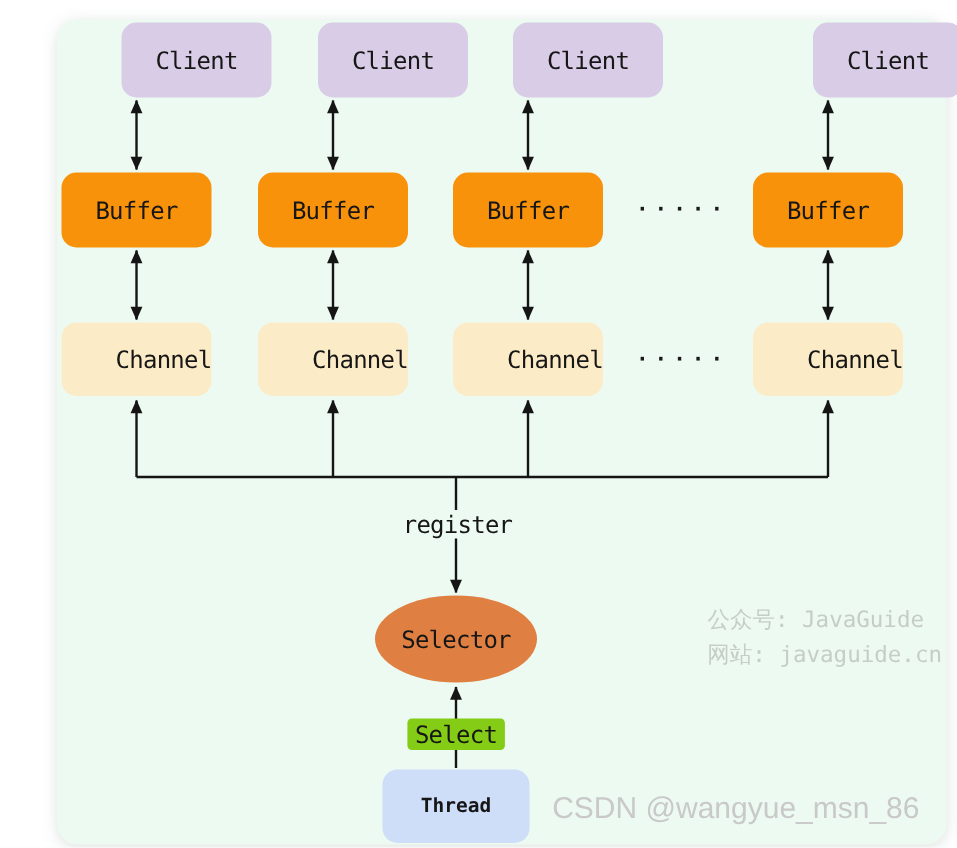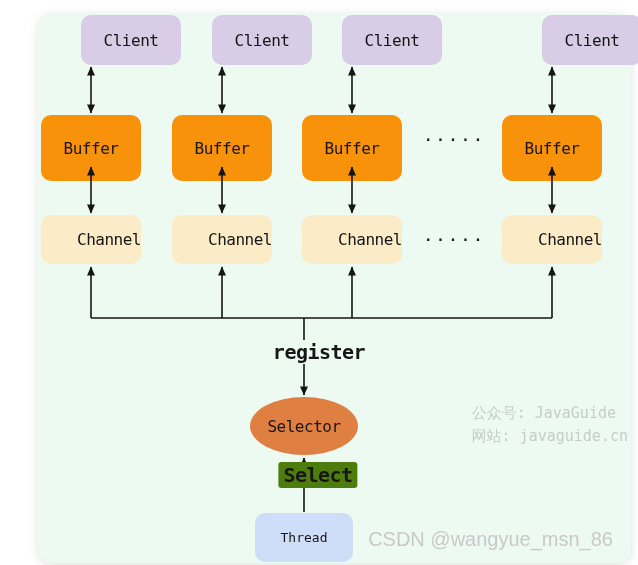--- a/index.html
+++ b/index.html
@@ -21,53 +21,53 @@
     position:absolute;left:38px;top:13px;width:593px;height:550px;
     background:var(--panel-bg);border-radius:14px;
     box-shadow:0 2px 10px rgba(150,165,158,0.30);
   }
 
   .box{
     position:absolute;width:100px;display:flex;align-items:center;justify-content:center;
     border-radius:10px;font-size:16px;font-weight:500;color:#161616;letter-spacing:-0.5px;
   }
   .row-client{top:15px;height:50px;background:var(--client-bg);margin-left:40px;}
-  .row-buffer{top:115px;height:66px;background:var(--buffer-bg);}
+  .row-buffer{top:115px;height:50px;background:var(--buffer-bg);}
   .row-channel{top:215px;height:49px;background:var(--channel-bg);padding-left:36px;}
   .c1{left:41px;} .c2{left:172px;} .c3{left:302px;} .c4{left:502px;}
 
   .dots{
     position:absolute;left:455px;transform:translateX(-50%);
     font-size:14px;font-weight:700;color:#1a1a1a;letter-spacing:4px;line-height:14px;
   }
   .dots-buffer{top:133px;}
   .dots-channel{top:233px;}
 
   svg.arrows{position:absolute;left:0;top:0;width:638px;height:565px;pointer-events:none;}
   .arrow-line{stroke:var(--arrow);stroke-width:1.6;fill:none;}
   .arrowhead-fill{fill:var(--arrow);}
 
   .float-label{
     position:absolute;transform:translateX(-50%);
-    font-size:20px;font-weight:700;color:#161616;letter-spacing:-0.5px;white-space:nowrap;margin-left:14px;
+    font-size:16px;font-weight:400;color:#161616;letter-spacing:-0.5px;white-space:nowrap;
   }
   .register-label{left:305px;top:340px;background:var(--panel-bg);padding:0 3px;}
-  .select-label{left:304px;top:462px;background:#4d7c0f;padding:1px 5px;border-radius:3px;}
+  .select-label{left:304px;top:479px;background:#84cc16;padding:1px 5px;border-radius:3px;}
 
   .selector-ellipse{
     position:absolute;left:250px;top:397px;width:108px;height:58px;
     background:var(--selector-bg);border-radius:50%;
     display:flex;align-items:center;justify-content:center;
     font-size:16px;font-weight:500;color:#161616;letter-spacing:-0.5px;
   }
   .thread-box{
     position:absolute;left:255px;top:513px;width:98px;height:49px;
     background:var(--thread-bg);border-radius:10px;
     display:flex;align-items:center;justify-content:center;
-    font-size:13px;font-weight:400;color:#161616;
+    font-size:13px;font-weight:700;color:#161616;
   }
 
   .wm{position:absolute;white-space:nowrap;}
   .wm-wechat{right:22px;top:404px;font-size:15px;color:var(--watermark-green);}
   .wm-site{right:10px;top:427px;font-size:15px;color:var(--watermark-green);}
   .wm-csdn{right:25px;top:528px;font-size:20px;color:var(--watermark-gray);
     font-family:"Liberation Sans",sans-serif;}
 </style>
 </head>
 <body>

